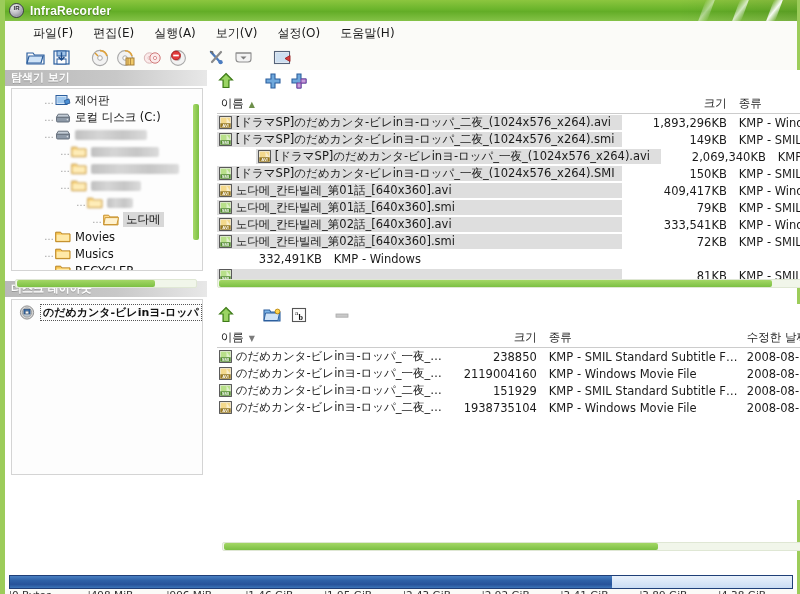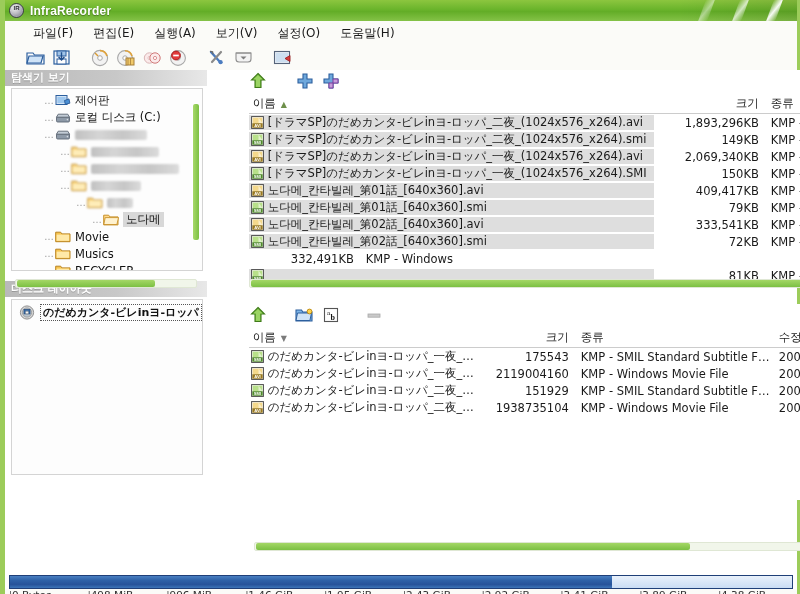--- a/index.html
+++ b/index.html
@@ -68,21 +68,21 @@
 
   
   #toolbar{
     height:25px; background:#fbfbf8; display:flex; align-items:center;
     padding-left:20px; gap:5px;
   }
   .tbtn{ width:21px;height:21px; display:flex;align-items:center;justify-content:center; }
   .sep{ width:8px; }
 
   
-  #body{ position:relative; height:505px; background:#ffffff; display:flex;gap:32px; }
+  #body{ position:relative; height:505px; background:#ffffff; display:flex; }
 
   
   #leftcol{ width:205px; position:relative; }
   .panel-cap{
     height:16px; background:linear-gradient(to right,#b9b9b9 0%,#c8c8c8 55%,#e8e8e8 100%);
     color:#ffffff; font-size:11px; font-weight:bold; line-height:16px; padding-left:6px;
     text-shadow:0 1px 0 rgba(0,0,0,.18);
     font-family:"DejaVu Sans","Liberation Sans",sans-serif;
   }
   .tree-box{ background:#fdfdfd; border:1px solid #d4d4d4; position:relative; overflow:hidden; }
@@ -321,21 +321,21 @@
                 </svg></span>
               <span class="tlabel sel">노다메</span>
             </div>
             <div class="trow">
               <span class="tindent" style="width:32px"></span>
               <span class="dotline">…</span>
               <span class="fold"><svg width="16" height="13" viewBox="0 0 16 13">
                   <path d="M.7 2.2h5l1.2 1.7H15v7.8H.7z" fill="#f7c44f" stroke="#b9831f" stroke-width="1"></path>
                   <path d="M1.6 4.6h12.6v6.2H1.6z" fill="#ffe9a8"></path>
                 </svg></span>
-              <span class="tlabel">Movie</span>
+              <span class="tlabel">Movies</span>
             </div>
             <div class="trow">
               <span class="tindent" style="width:32px"></span>
               <span class="dotline">…</span>
               <span class="fold"><svg width="16" height="13" viewBox="0 0 16 13">
                   <path d="M.7 2.2h5l1.2 1.7H15v7.8H.7z" fill="#f7c44f" stroke="#b9831f" stroke-width="1"></path>
                   <path d="M1.6 4.6h12.6v6.2H1.6z" fill="#ffe9a8"></path>
                 </svg></span>
               <span class="tlabel">Musics</span>
             </div>
@@ -433,21 +433,21 @@
                     <path d="M7.5 1.6l3.9 5.4H7.5z" fill="#ffffff" opacity=".55"></path>
                     <rect x="1.3" y="7.2" width="10.4" height="4.5" fill="#4f8a2a"></rect>
                     <text x="6.5" y="10.9" font-size="4.1" font-weight="bold" fill="#ffffff" text-anchor="middle" font-family="Liberation Sans, sans-serif">SMI</text>
                   </svg></span>
                 <span>[ドラマSP]のだめカンタ-ビレinヨ-ロッパ_二夜_(1024x576_x264).smi</span>
               </div>
               <div class="c" style="width:105px;text-align:right;">149KB</div>
               <div class="c" style="width:130px;padding-left:12px;">KMP - SMIL Sta</div>
             </div>
             <div class="lv-row">
-              <div class="c sel-bg" style="width:405px;display:flex;align-items:center;">
+              <div class="c sel-bg" style="width:405px;display:flex;align-items:center;margin-left:39px;">
                 <span class="ficon"><svg width="13" height="13" viewBox="0 0 13 13">
                     <rect x=".6" y=".6" width="11.8" height="11.8" fill="#ffffff" stroke="#4a4a4a" stroke-width="1"></rect>
                     <path d="M1.6 1.6h9.8v5.4H1.6z" fill="#f4d98c"></path>
                     <path d="M7.5 1.6l3.9 5.4H7.5z" fill="#ffffff" opacity=".55"></path>
                     <rect x="1.3" y="7.2" width="10.4" height="4.5" fill="#9a7a20"></rect>
                     <text x="6.5" y="10.9" font-size="4.1" font-weight="bold" fill="#ffffff" text-anchor="middle" font-family="Liberation Sans, sans-serif">AVI</text>
                   </svg></span>
                 <span>[ドラマSP]のだめカンタ-ビレinヨ-ロッパ_一夜_(1024x576_x264).avi</span>
               </div>
               <div class="c" style="width:105px;text-align:right;">2,069,340KB</div>
@@ -599,21 +599,21 @@
               <div class="c" style="width:240px;display:flex;align-items:center;">
                 <span class="ficon"><svg width="13" height="13" viewBox="0 0 13 13">
                     <rect x=".6" y=".6" width="11.8" height="11.8" fill="#ffffff" stroke="#4a4a4a" stroke-width="1"></rect>
                     <path d="M1.6 1.6h9.8v5.4H1.6z" fill="#b8e08a"></path>
                     <path d="M7.5 1.6l3.9 5.4H7.5z" fill="#ffffff" opacity=".55"></path>
                     <rect x="1.3" y="7.2" width="10.4" height="4.5" fill="#4f8a2a"></rect>
                     <text x="6.5" y="10.9" font-size="4.1" font-weight="bold" fill="#ffffff" text-anchor="middle" font-family="Liberation Sans, sans-serif">SMI</text>
                   </svg></span>
                 <span>のだめカンタ-ビレinヨ-ロッパ_一夜_…</span>
               </div>
-              <div class="c" style="width:80px;text-align:right;">175543</div>
+              <div class="c" style="width:80px;text-align:right;">238850</div>
               <div class="c" style="width:210px;padding-left:12px;">KMP - SMIL Standard Subtitle F…</div>
               <div class="c" style="width:120px;">2008-08-16 20:4</div>
             </div>
             <div class="lv-row">
               <div class="c" style="width:240px;display:flex;align-items:center;">
                 <span class="ficon"><svg width="13" height="13" viewBox="0 0 13 13">
                     <rect x=".6" y=".6" width="11.8" height="11.8" fill="#ffffff" stroke="#4a4a4a" stroke-width="1"></rect>
                     <path d="M1.6 1.6h9.8v5.4H1.6z" fill="#f4d98c"></path>
                     <path d="M7.5 1.6l3.9 5.4H7.5z" fill="#ffffff" opacity=".55"></path>
                     <rect x="1.3" y="7.2" width="10.4" height="4.5" fill="#9a7a20"></rect>

